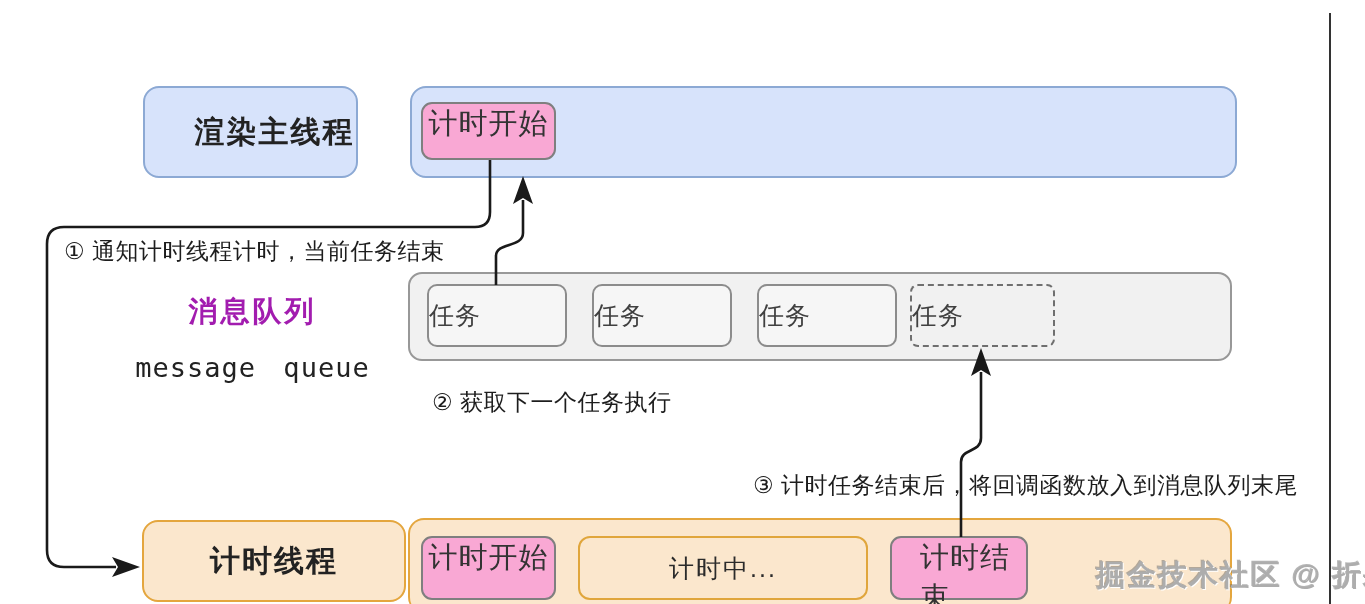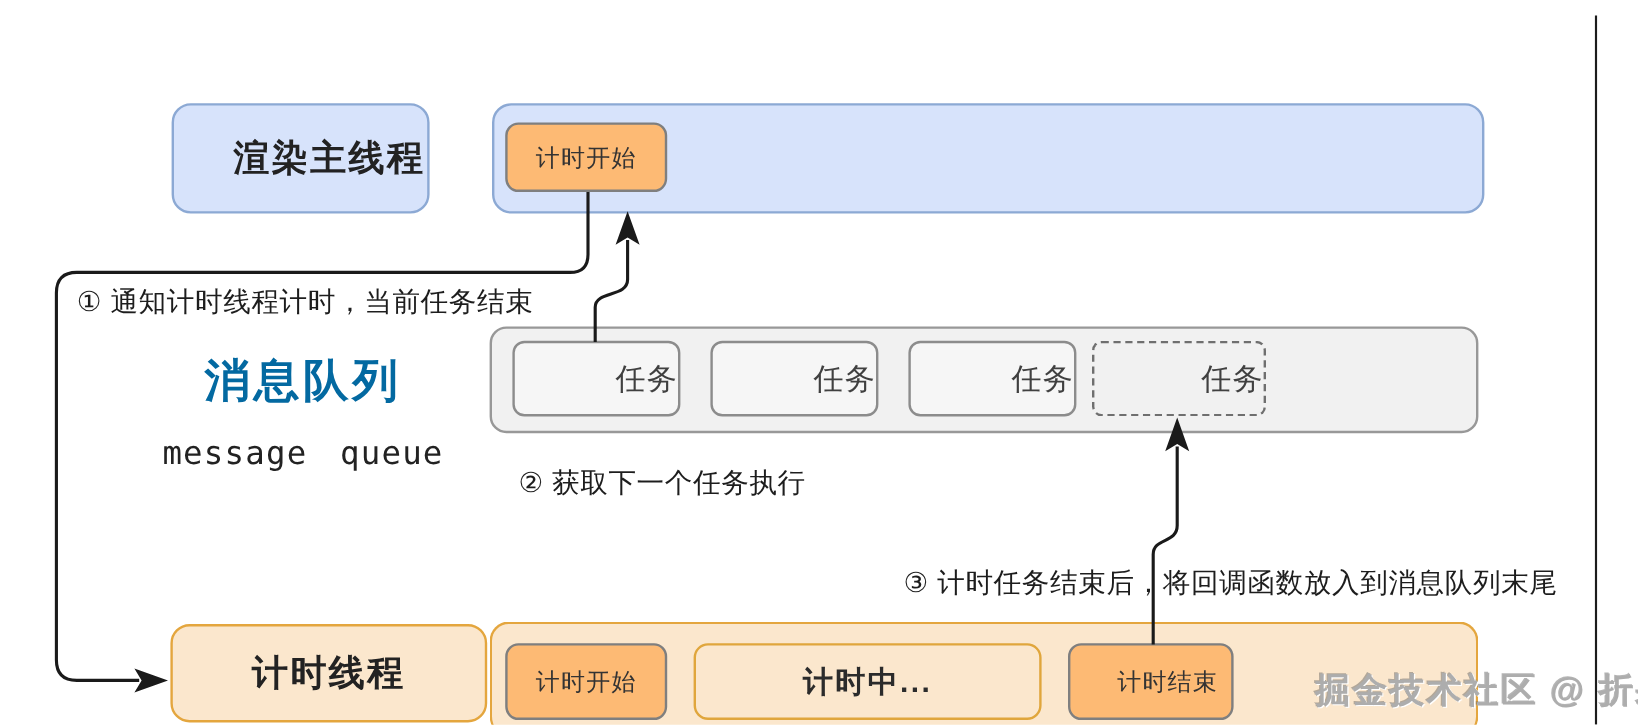--- a/index.html
+++ b/index.html
@@ -15,54 +15,54 @@
   .blue-box{
     background:#d7e3fb;border:2.5px solid #8ca9d4;border-radius:16px;
   }
   .thread-label{
     display:flex;align-items:center;justify-content:center;
     font-size:30px;font-weight:600;letter-spacing:2px;color:#222;
   }
 
   
   .chip{
-    background:#fdba74;border:2.5px solid #7f7f7f;border-radius:11px;
-    display:flex;align-items:center;justify-content:center;
-    font-size:20px;font-weight:500;color:#333;letter-spacing:1px;
+    background:#f9a8d4;border:2.5px solid #7f7f7f;border-radius:11px;
+    display:flex;align-items:flex-start;justify-content:center;
+    font-size:29px;font-weight:500;color:#333;letter-spacing:1px;
   }
 
   
   .queue-bar{
     background:#f1f1f1;border:2.5px solid #989898;border-radius:14px;
   }
   .task-chip{
     background:#f6f6f6;border:2px solid #8c8c8c;border-radius:10px;
-    display:flex;align-items:center;justify-content:flex-end;
+    display:flex;align-items:center;justify-content:flex-start;
     font-size:25px;font-weight:500;color:#404040;letter-spacing:1px;
   }
   .task-chip.dashed{
     background:transparent;border:2px dashed #6f6f6f;border-radius:8px;
   }
 
   
   .orange-box{
     background:#fbe7cd;border:2.5px solid #e4a63e;border-radius:16px;
   }
   .orange-chip{
     background:transparent;border:2.5px solid #e0a63c;border-radius:12px;
     display:flex;align-items:center;justify-content:center;
-    font-size:25px;font-weight:700;color:#2b2b2b;letter-spacing:2px;
+    font-size:25px;font-weight:400;color:#2b2b2b;letter-spacing:2px;
   }
 
   .annotation{
     font-size:23px;color:#1d1d1d;letter-spacing:0.5px;white-space:nowrap;
   }
 
   .mq-label{ text-align:center; }
-  .mq-label .cn{font-size:38px;font-weight:600;letter-spacing:3px;color:#0369a1;}
+  .mq-label .cn{font-size:29px;font-weight:600;letter-spacing:3px;color:#a21caf;}
   .mq-label .en{
     font-family:"DejaVu Sans Mono","Liberation Mono",monospace;
     font-size:27px;font-weight:500;color:#222;margin-top:20px;
     letter-spacing:1px;word-spacing:10px;
   }
 
   .watermark{
     font-size:29px;font-weight:600;letter-spacing:2px;
     color:#adadad;
     text-shadow:1px 1px 0 #ffffff,-1px -1px 0 rgba(90,90,90,0.45);

